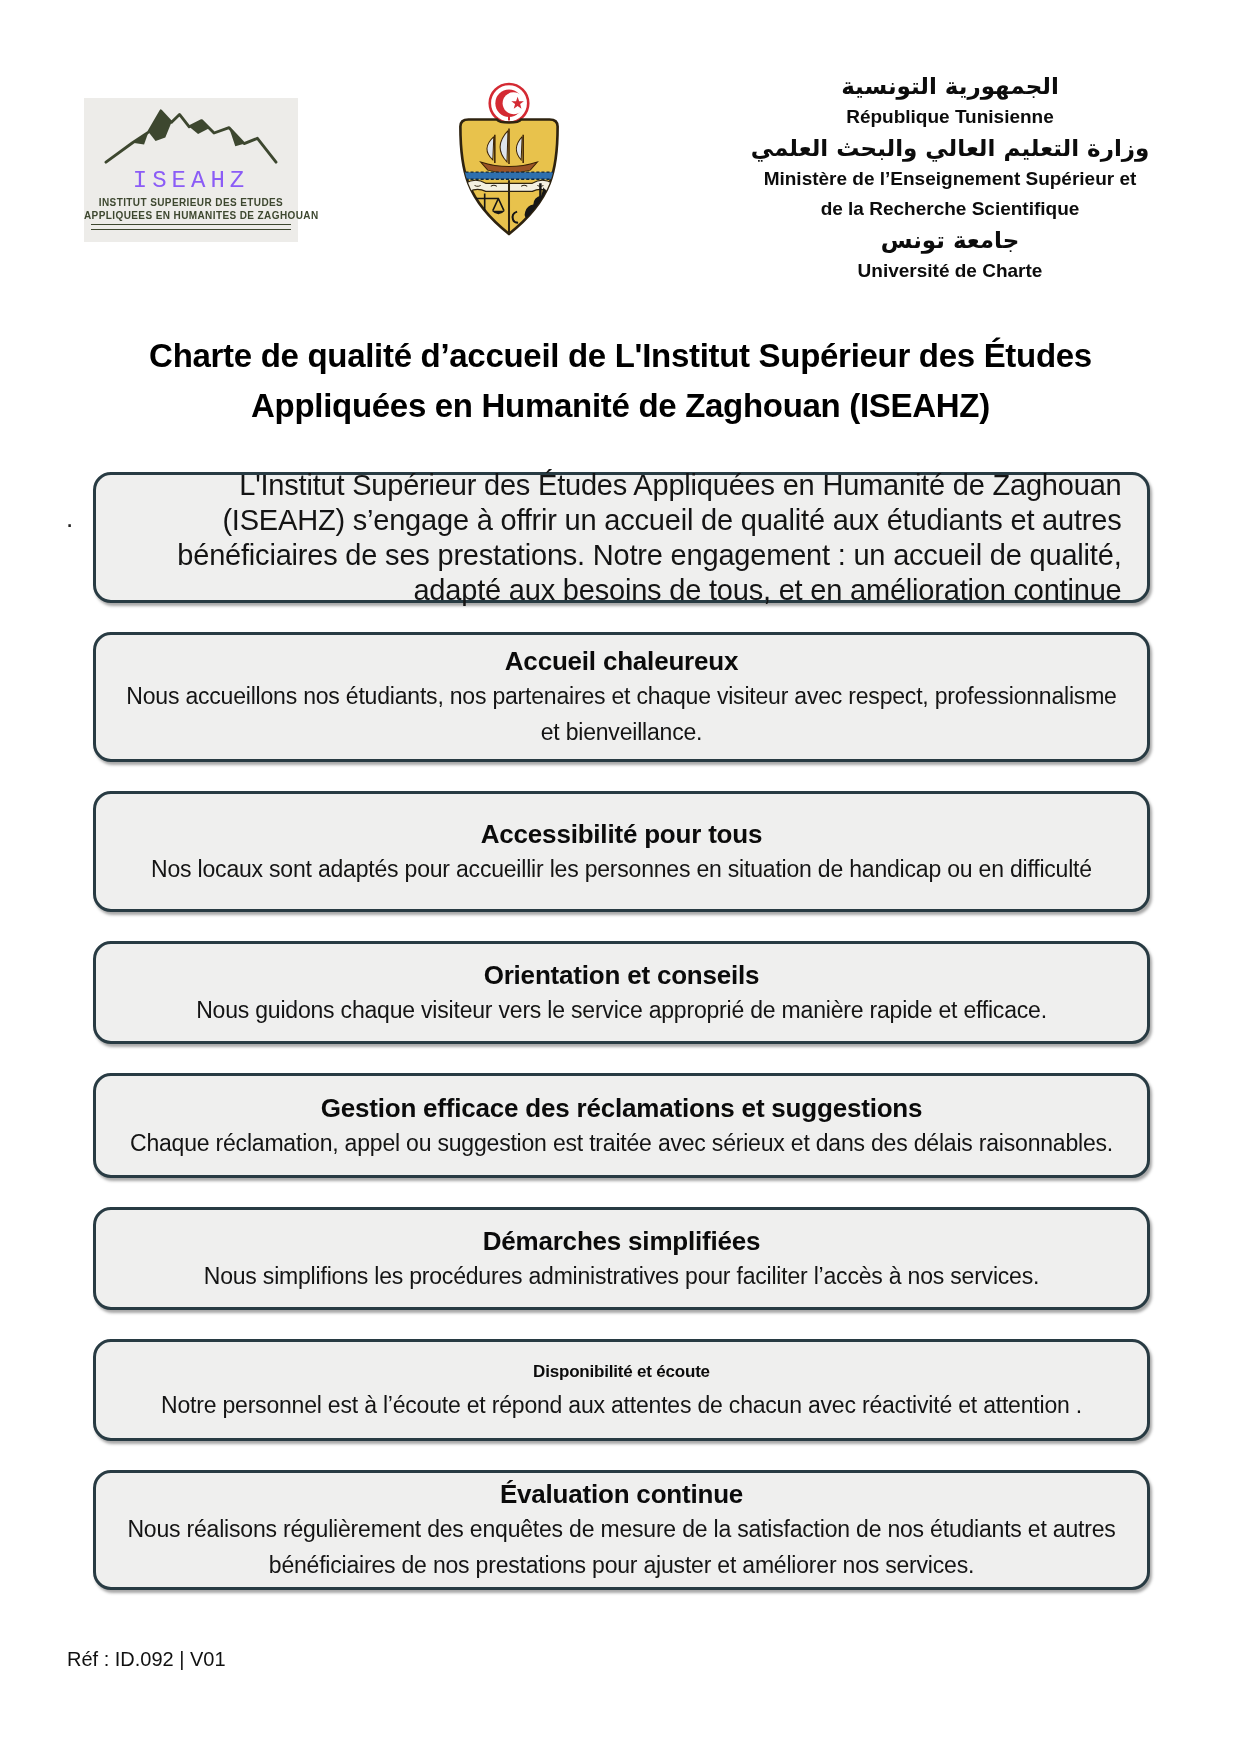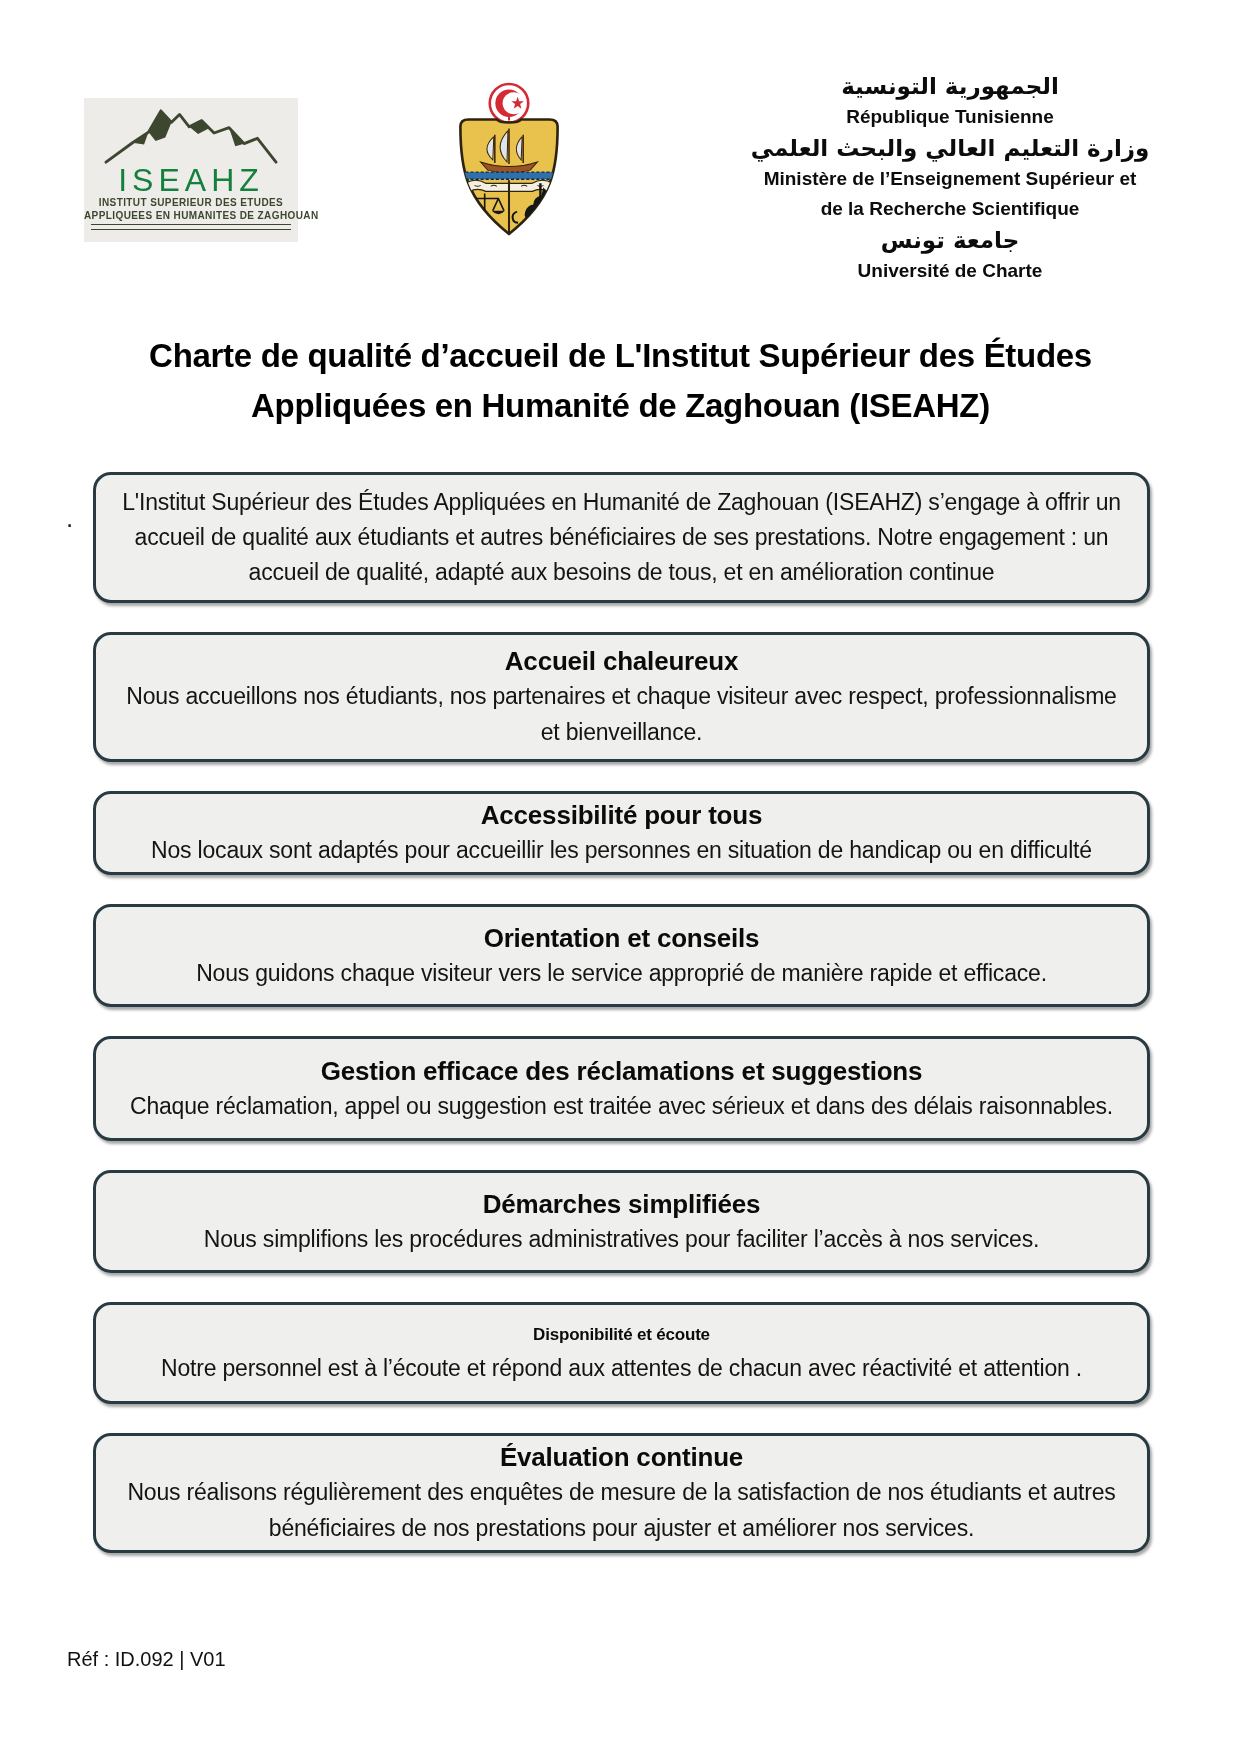--- a/index.html
+++ b/index.html
@@ -9,22 +9,22 @@
     font-family:"Liberation Sans", sans-serif; color:#111; overflow:hidden;
   }
 
   
   .logo-block {
     position:absolute; left:84px; top:98px; width:214px; height:144px;
     background:#edece9; text-align:center; padding-top:2px;
   }
   .mountain-svg { width:192px; height:62px; display:block; margin:2px auto 0; }
   .logo-acronym {
-    font-family:Liberation Sans, sans-serif; font-size:32px; line-height:33px;
-    color:#15803d; letter-spacing:5px; font-weight:400;
+    font-family:Liberation Mono, monospace; font-size:24px; line-height:33px;
+    color:#8b5cf6; letter-spacing:5px; font-weight:400;
   }
   .logo-sub {
     font-size:10px; line-height:12.5px; color:#3d472f; font-weight:700;
     letter-spacing:.4px; white-space:nowrap;
   }
   .logo-underline {
     width:200px; margin:2px auto 0; height:6px;
     border-top:1.5px solid #3d472f; border-bottom:1.5px solid #3d472f;
   }
 
@@ -50,26 +50,26 @@
   .boxes {
     position:absolute; top:472px; left:93px; width:1057px;
     display:flex; flex-direction:column; gap:29px;
   }
   .card {
     background:#efefee; border:3px solid #283b43; border-radius:18px;
     box-shadow:2px 3px 3px rgba(0,0,0,.35);
     display:flex; flex-direction:column; justify-content:center; align-items:center;
     text-align:center; padding:4px 18px;
   }
-  .h131{height:131px} .h130{height:130px} .h101{height:84px} .h103{height:103px}
+  .h131{height:131px} .h130{height:130px} .h101{height:121px} .h103{height:103px}
   .h105{height:105px} .h102{height:102px} .h134{height:120px}
   .card-title { font-size:26px; font-weight:700; line-height:34px; color:#0b0b0b; letter-spacing:-0.2px; }
   .card-title.small { font-size:17px; line-height:30px; }
   .card-body { font-size:23px; line-height:36px; color:#141414; letter-spacing:-0.2px; }
-  .intro-text { font-size:23px; line-height:35px; max-width:1000px; }
+  .intro-text { font-size:29px; line-height:35px; max-width:1000px;text-align:right; }
 
   .ref-line { position:absolute; left:67px; top:1648px; font-size:20px; color:#111; }
 </style>
 </head>
 <body>
 
 <div class="page">
 
   <div class="logo-block">
     <svg class="mountain-svg" viewBox="0 0 200 70" aria-hidden="true">

